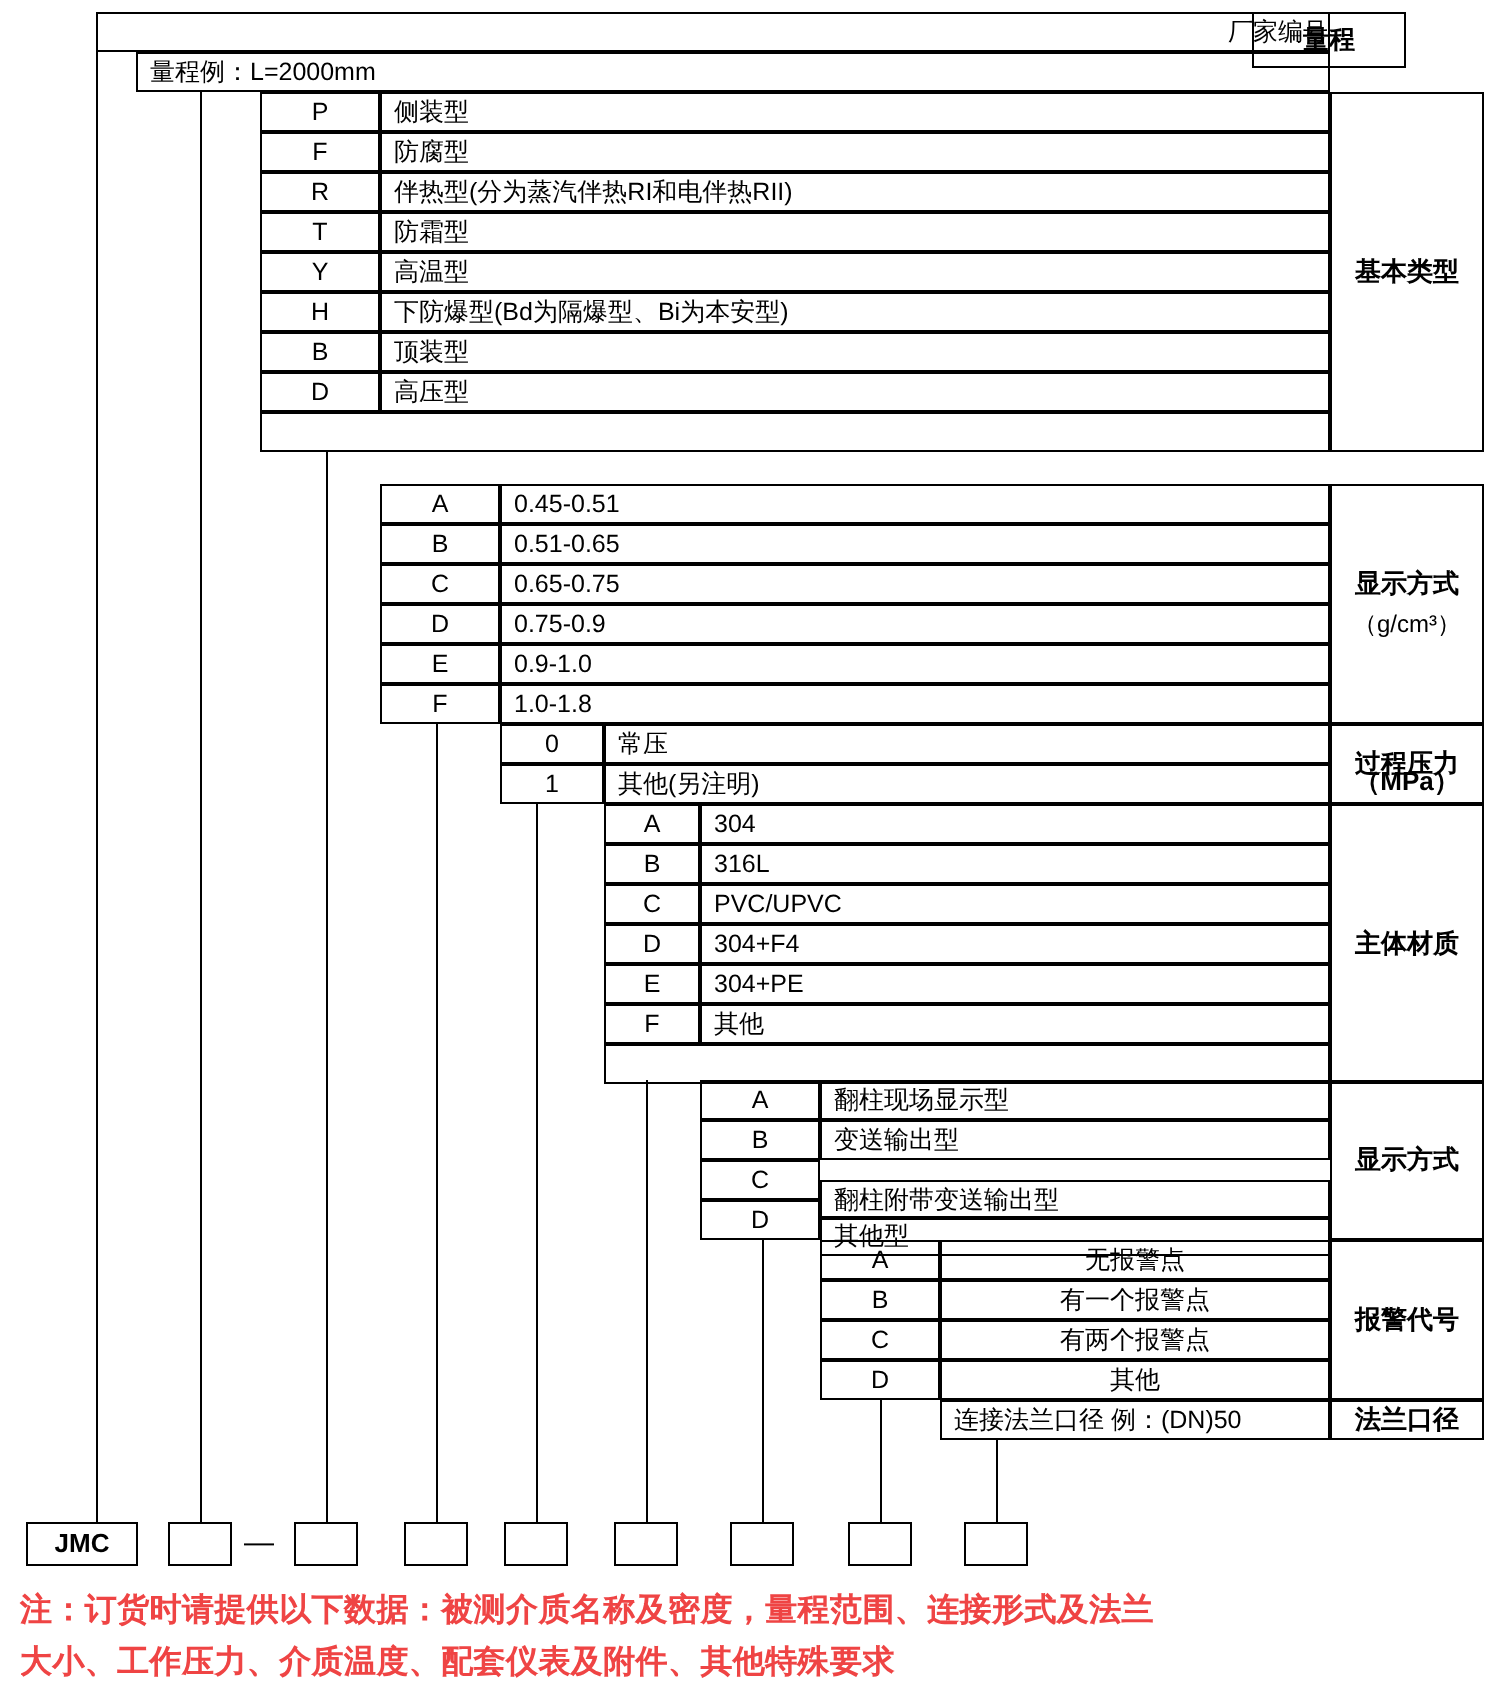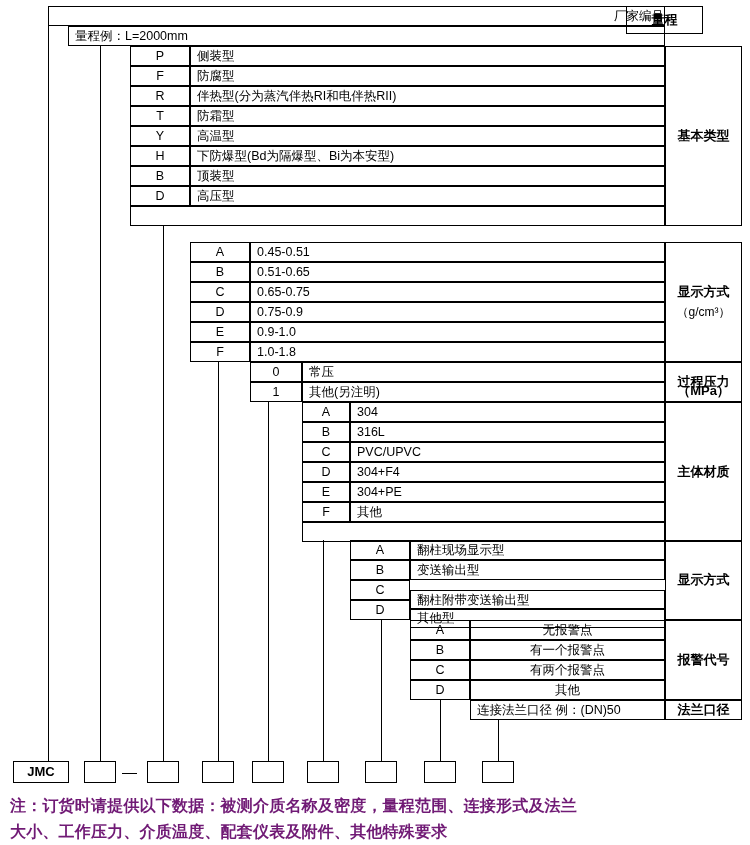--- a/index.html
+++ b/index.html
@@ -81,21 +81,21 @@
     font-weight: bold;
     font-size: 13px;
   }
   .dash {
     position: absolute;
     font-size: 15px;
     line-height: 22px;
   }
   .note {
     position: absolute;
-    color: #701a75;
+    color: #ef4444;
     font-weight: bold;
     font-size: 16px;
     line-height: 26px;
     letter-spacing: 0.2px;
   }
 </style>
 </head>
 <body>
 
 <div id="sheet">

